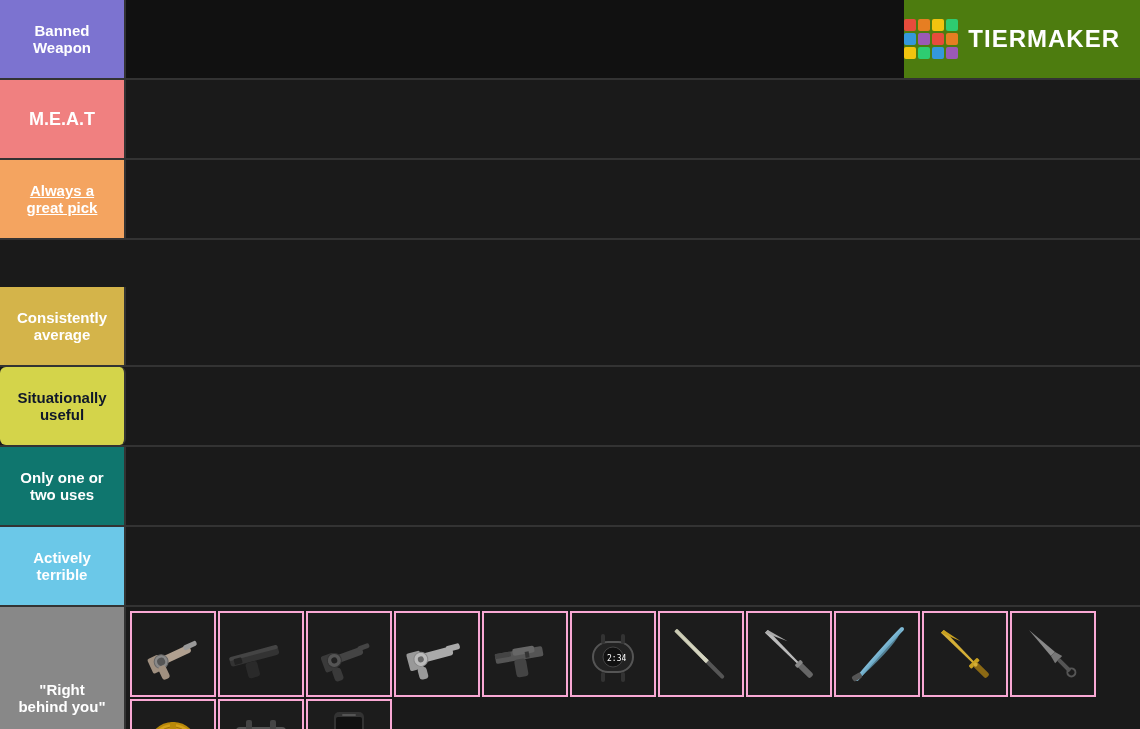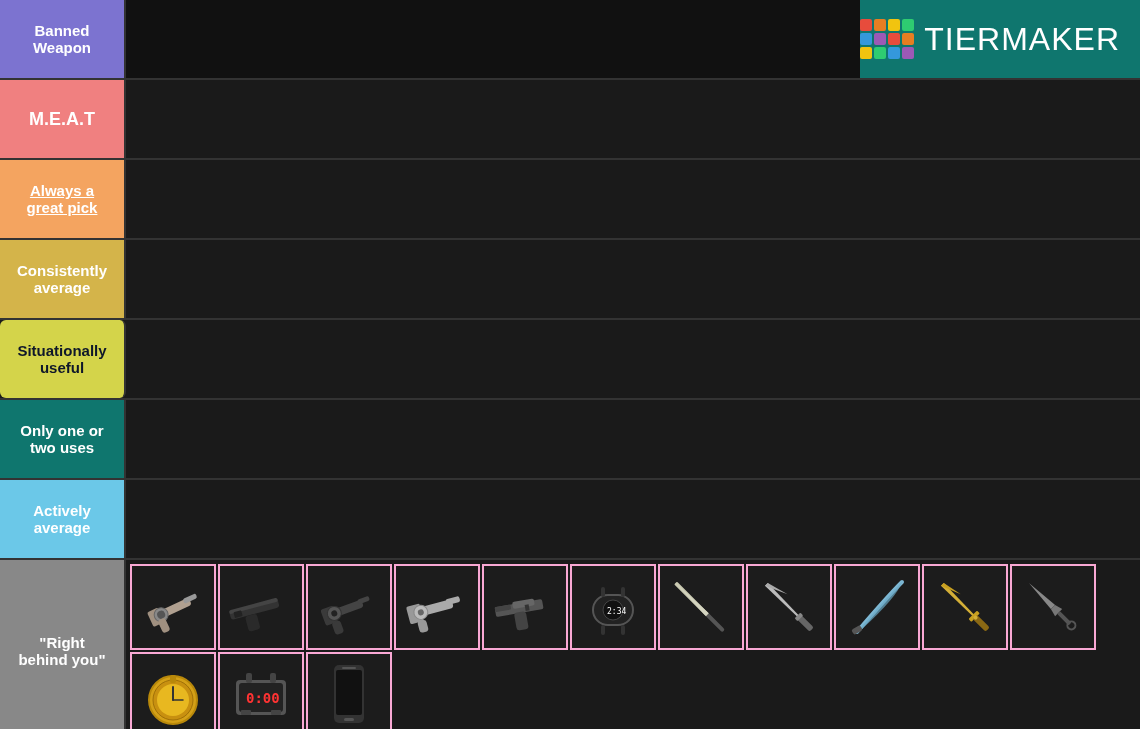--- a/index.html
+++ b/index.html
@@ -70,70 +70,70 @@
       align-items: flex-start;
       padding: 4px;
       gap: 2px;
     }
   </style>
 </head>
 <body>
 
 <div class="tier-table">
 
-  <div style="display:flex; align-items:center; justify-content:space-between; background:#0f766e; border-bottom:2px solid #333; min-height:78px;">
+  <div style="display:flex; align-items:center; justify-content:space-between; background:#4d7c0f; border-bottom:2px solid #333; min-height:78px;">
     <div style="width:126px; min-width:126px; background:#7c73d0; display:flex; align-items:center; justify-content:center; text-align:center; font-weight:bold; color:#fff; font-size:15px; padding:8px; height:78px; border-right:2px solid #333;">Banned Weapon</div>
     <div style="flex:1; background:#111; height:78px;"></div>
     <div style="padding-right:20px; display:flex; align-items:center; gap:10px;">
 
       <div style="display:grid; grid-template-columns:repeat(4,12px); grid-template-rows:repeat(3,12px); gap:2px;">
         <div style="width:12px;height:12px;background:#e74c3c;border-radius:2px;"></div>
         <div style="width:12px;height:12px;background:#e67e22;border-radius:2px;"></div>
         <div style="width:12px;height:12px;background:#f1c40f;border-radius:2px;"></div>
         <div style="width:12px;height:12px;background:#2ecc71;border-radius:2px;"></div>
         <div style="width:12px;height:12px;background:#3498db;border-radius:2px;"></div>
         <div style="width:12px;height:12px;background:#9b59b6;border-radius:2px;"></div>
         <div style="width:12px;height:12px;background:#e74c3c;border-radius:2px;"></div>
         <div style="width:12px;height:12px;background:#e67e22;border-radius:2px;"></div>
         <div style="width:12px;height:12px;background:#f1c40f;border-radius:2px;"></div>
         <div style="width:12px;height:12px;background:#2ecc71;border-radius:2px;"></div>
         <div style="width:12px;height:12px;background:#3498db;border-radius:2px;"></div>
         <div style="width:12px;height:12px;background:#9b59b6;border-radius:2px;"></div>
       </div>
-      <span style="font-size:32px; font-weight:400; color:#fff; font-family:'Arial Black',Arial,sans-serif; text-transform:uppercase; letter-spacing:1px;">TiERMAKER</span>
+      <span style="font-size:24px; font-weight:700; color:#fff; font-family:'Arial Black',Arial,sans-serif; text-transform:uppercase; letter-spacing:1px;">TiERMAKER</span>
     </div>
   </div>
 
   <div class="tier-row">
     <div class="tier-label tier-meat" style="height:78px;">M.E.A.T</div>
     <div class="tier-content"></div>
   </div>
 
   <div class="tier-row">
     <div class="tier-label tier-great" style="height:78px;text-decoration:underline;">Always a great pick</div>
     <div class="tier-content"></div>
   </div>
 
   <div class="tier-row">
-    <div class="tier-label tier-average" style="height:78px;">Consistently average</div>
+    <div class="tier-label tier-average" style="height:78px;margin-top:47px;">Consistently average</div>
     <div class="tier-content"></div>
   </div>
 
   <div class="tier-row">
     <div class="tier-label tier-situational" style="height:78px;">Situationally useful</div>
     <div class="tier-content"></div>
   </div>
 
   <div class="tier-row">
     <div class="tier-label tier-one-two" style="height:78px;">Only one or two uses</div>
     <div class="tier-content"></div>
   </div>
 
   <div class="tier-row">
-    <div class="tier-label tier-terrible" style="height:78px;">Actively average</div>
+    <div class="tier-label tier-terrible" style="height:78px;">Actively terrible</div>
     <div class="tier-content"></div>
   </div>
 
   <div class="tier-row" style="min-height:156px;">
     <div class="tier-label tier-behind" style="min-height:156px;">"Right behind you"</div>
     <div class="tier-content behind-content" style="align-content:flex-start;">
 
       <div class="weapon-item">
         <svg viewBox="0 0 80 60" width="80" height="60">
           <g transform="rotate(-25,40,30)">

